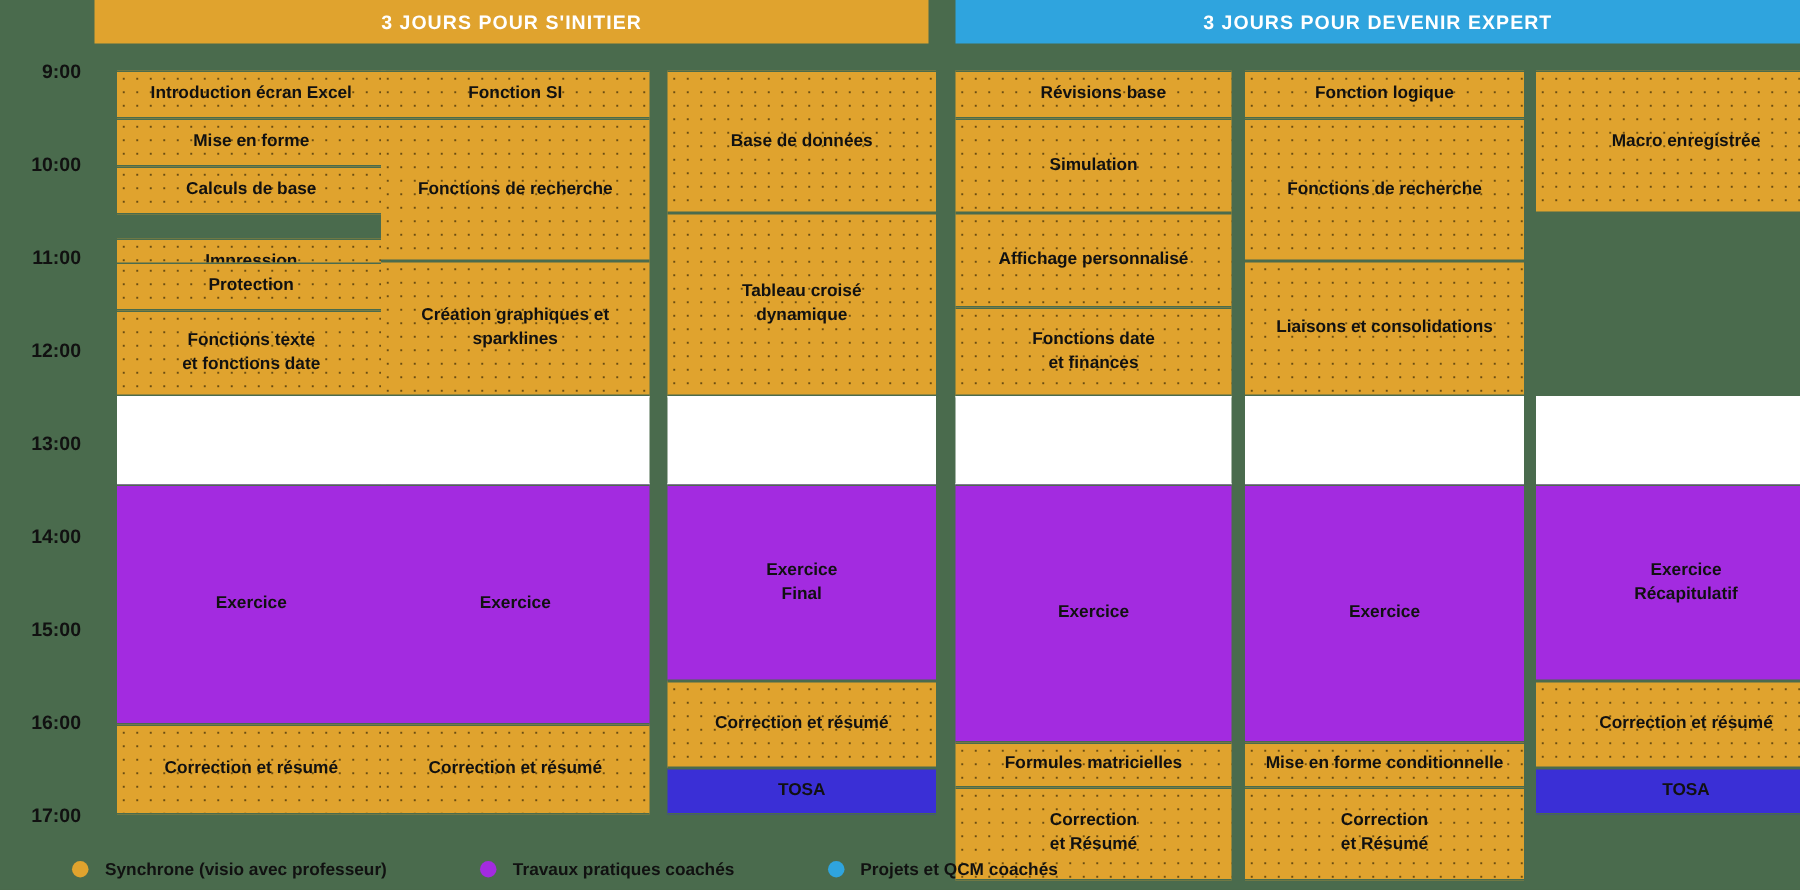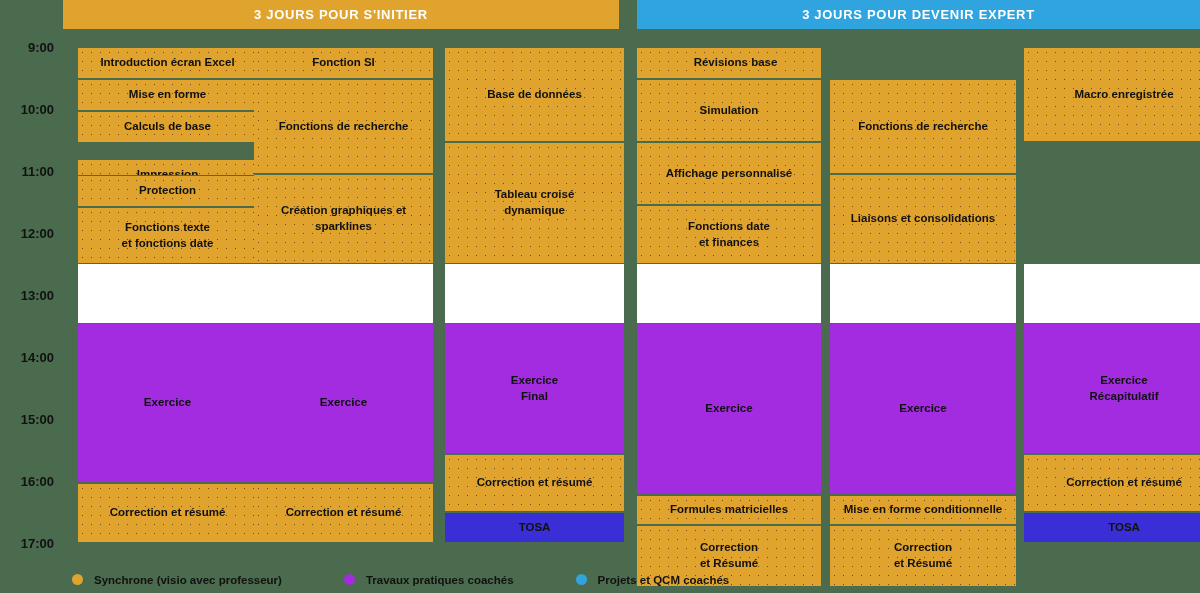--- a/index.html
+++ b/index.html
@@ -50,21 +50,21 @@
     background-size: 9px 9px;
   }
   .block.purple { background-color: #A32BE0; }
   .block.blue   { background-color: #3A2FD6; }
   .block.empty  { background-color: #ffffff; border-color: #ffffff; }
 
   
   #legend {
     position: absolute; left: 0; top: 566px;
     width: 1200px; height: 27px;
-    display: flex; align-items: center; padding-left: 72px;
+    display: flex; align-items: center; padding-left: 48px;
   }
   .legend-item { display: flex; align-items: center; margin-right: 62px; }
   .legend-dot {
     width: 11px; height: 11px; border-radius: 50%;
     margin-right: 11px; flex: none;
   }
   .legend-text { font-size: 11.5px; font-weight: bold; color: #111111; }
 </style>
 </head>
 <body>
@@ -240,20 +240,25 @@
           </div>
         </div>
         <div class="block orange" style="top: 478px; height: 62px;">
           <div>
             <span>Correction</span>
             <span>et Résumé</span>
           </div>
         </div>
       </div>
       <div class="col" style="left: 830px; width: 186px;">
+        <div class="block orange" style="top: 0px; height: 32px;">
+          <div>
+            <span>Fonction logique</span>
+          </div>
+        </div>
         <div class="block orange" style="top: 32px; height: 95px;">
           <div>
             <span>Fonctions de recherche</span>
           </div>
         </div>
         <div class="block orange" style="top: 127px; height: 90px;">
           <div>
             <span>Liaisons et consolidations</span>
           </div>
         </div>

